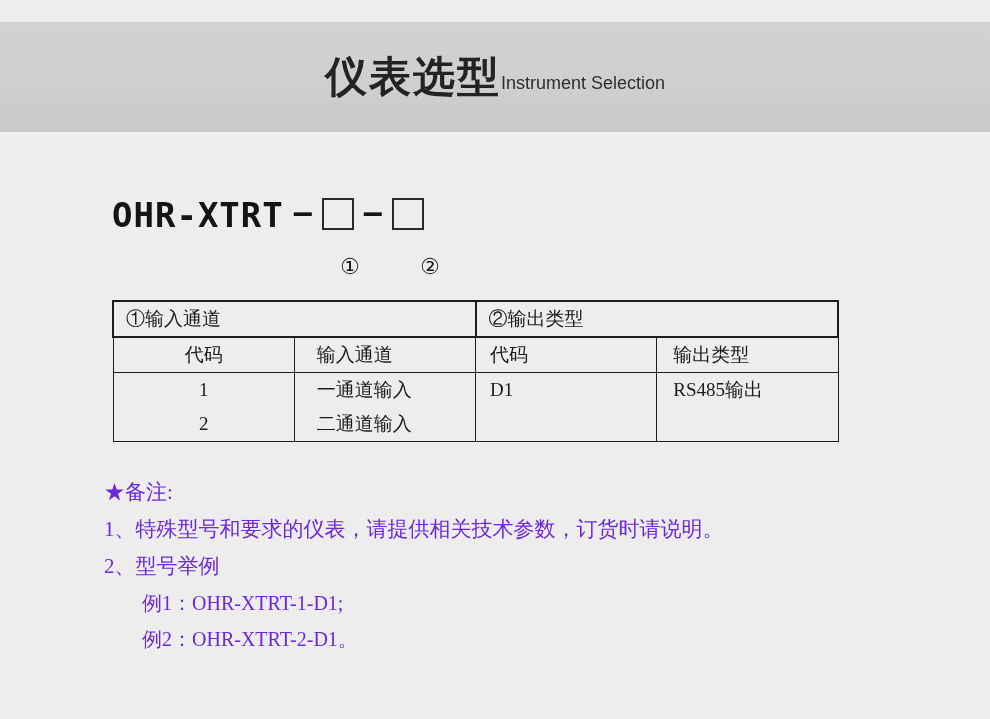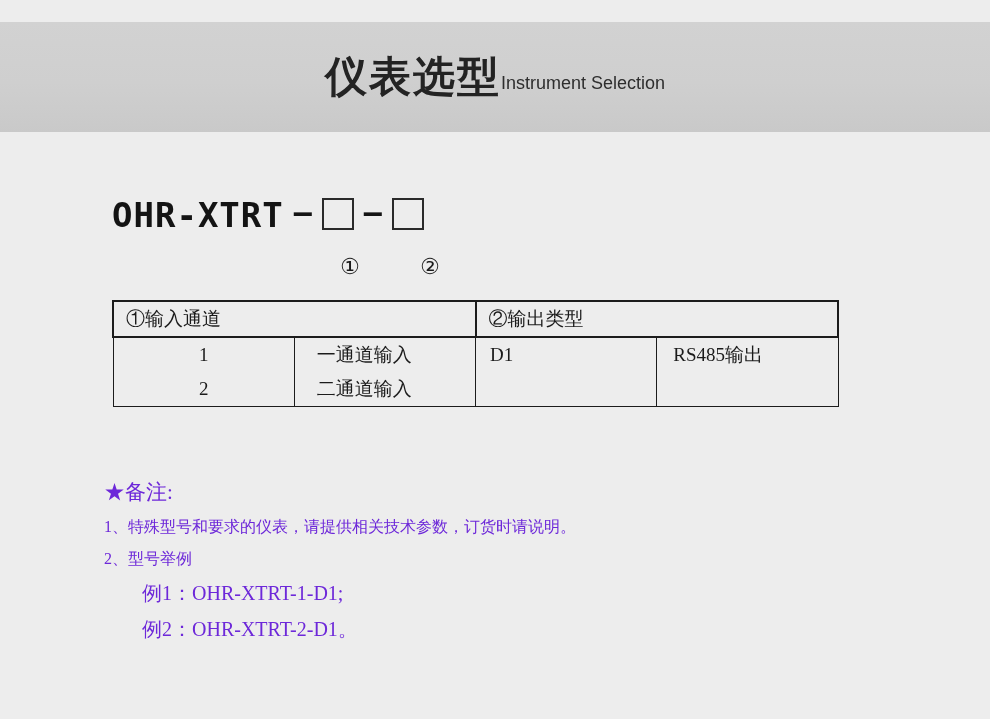--- a/index.html
+++ b/index.html
@@ -151,21 +151,21 @@
   
   .notes {
     position: absolute;
     left: 104px;
     top: 482px;
     width: 820px;
     font-family: Liberation Serif, serif;
     color: #6d28d9;
   }
   .note-line {
-    font-size: 16px;
+    font-size: 21px;
     line-height: 1.0;
     margin-bottom: 16px;
     white-space: nowrap;
   }
   .note-star {
     font-size: 21px;
     font-weight: normal;
   }
   .note-indent {
     padding-left: 38px;
@@ -196,20 +196,26 @@
 </div>
 
 <div class="table-wrap">
   <table class="sel">
     <tbody>
       <tr>
         <td class="outer grp-head" colspan="2">①输入通道</td>
         <td class="outer grp-head" colspan="2">②输出类型</td>
       </tr>
       <tr>
+        <td class="c-code">代码</td>
+        <td class="c-name">输入通道</td>
+        <td class="c-code-r">代码</td>
+        <td class="c-name-r">输出类型</td>
+      </tr>
+      <tr>
         <td class="c-code row-val-center nb-bottom">1</td>
         <td class="c-name nb-bottom">一通道输入</td>
         <td class="c-code-r nb-bottom">D1</td>
         <td class="c-name-r nb-bottom">RS485输出</td>
       </tr>
       <tr>
         <td class="c-code row-val-center nb-top">2</td>
         <td class="c-name nb-top">二通道输入</td>
         <td class="c-code-r nb-top"></td>
         <td class="c-name-r nb-top"></td>

